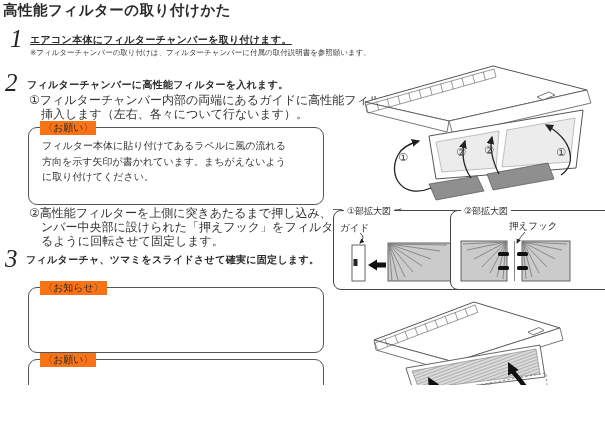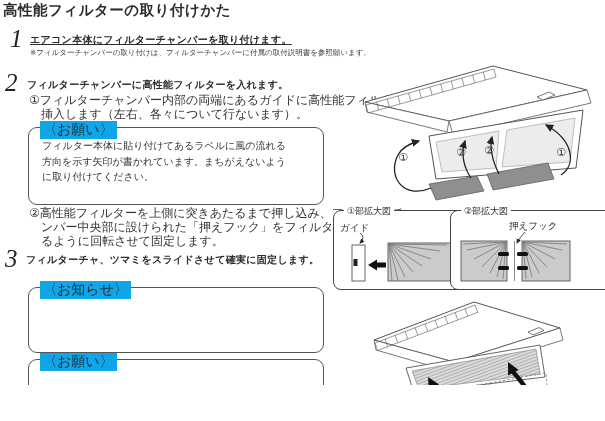--- a/index.html
+++ b/index.html
@@ -8,21 +8,21 @@
   .title{position:absolute;left:3px;top:1px;font-size:14.5px;font-weight:bold;letter-spacing:.5px;}
   .stepnum{position:absolute;font-family:"Liberation Serif","DejaVu Serif",serif;
            font-style:italic;font-size:25px;color:#222;line-height:1;}
   #n1{left:10px;top:26px;} #n2{left:5px;top:70px;} #n3{left:5px;top:246px;}
   .h{position:absolute;font-weight:bold;font-size:10px;letter-spacing:.3px;}
   #h1{left:30px;top:33px;text-decoration:underline;} #h2{left:27px;top:78px;} #h3{left:26px;top:253px;}
   .note{position:absolute;left:30px;top:48px;font-size:7.5px;color:#3a3a3a;width:360px;}
   .sub{position:absolute;left:29px;font-size:12px;line-height:13.5px;white-space:pre-wrap;color:#333;}
   #sub1{top:94px;} #sub2{top:206px;line-height:14px;}
   .nbox{position:absolute;border:1.2px solid #555;border-radius:9px;background:#fff;}
-  .nbox .lbl{position:absolute;top:-7px;left:11px;background:#0ea5e9;padding:0 3px;font-size:14px;color:#2b2b2b;}
+  .nbox .lbl{position:absolute;top:-7px;left:11px;background:#f97316;padding:0 3px;font-size:10px;color:#2b2b2b;}
   .nbox .bd{position:absolute;left:13px;top:10px;font-size:10px;line-height:15.5px;white-space:pre-wrap;color:#333;}
   #box1{left:28px;top:127px;width:294px;height:76px;}
   #box2{left:28px;top:287px;width:294px;height:64px;}
   #box3{left:28px;top:359px;width:294px;height:51px;}
   #box2 .bd,#box3 .bd{top:9px;line-height:15px;}
   .dwrap{position:absolute;}
   #d1{left:341px;top:60px;width:262px;height:147px;}
   #d2{left:362px;top:292px;width:242px;height:128px;}
   .ebox{position:absolute;border:1.4px solid #444;border-radius:8px;background:#fff;padding-left:32px;}
   #e1{left:333px;top:210px;width:127px;height:78px;}

